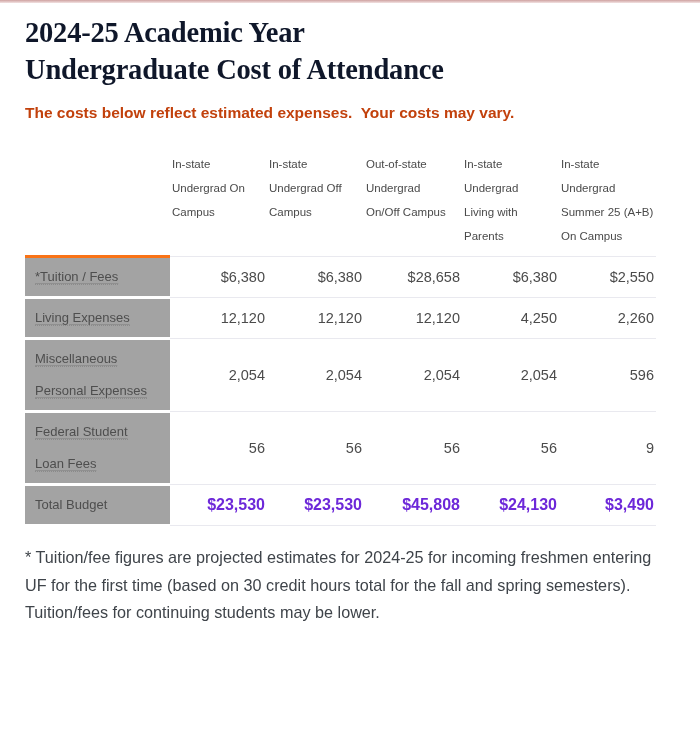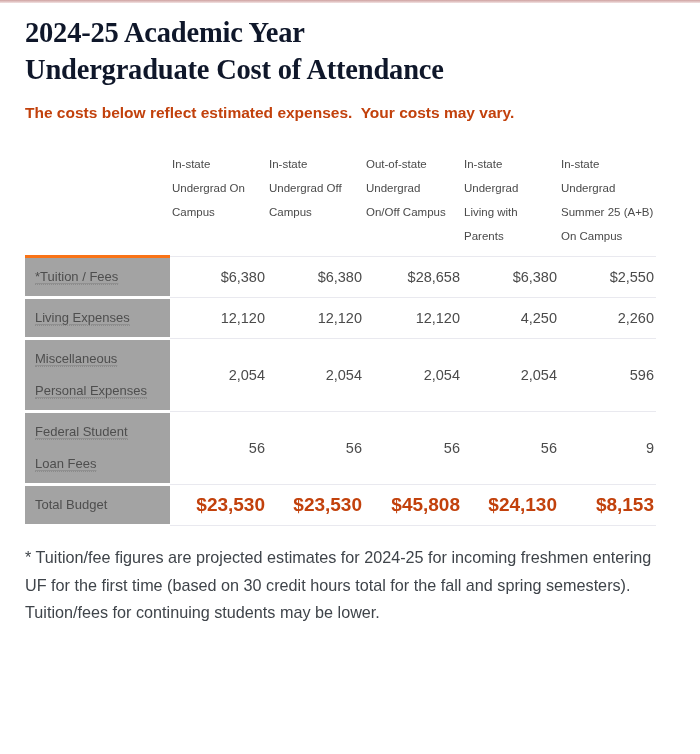--- a/index.html
+++ b/index.html
@@ -71,22 +71,22 @@
   }
   table.coa-table tbody td.cost-cell {
     text-align: right;
     font-size: 14.5px;
     color: #4b4b4b;
     vertical-align: middle;
     padding: 6px 2px;
   }
   table.coa-table tbody tr.total-row td.cost-cell {
     font-weight: bold;
-    font-size: 19px;
-    color: #c2410c;
+    font-size: 16px;
+    color: #6d28d9;
   }
   .lbl-link {
     text-decoration: underline;
     text-decoration-color: #8f8f8f;
     text-underline-offset: 2px;
     border-bottom: 1px dotted #8a8a8a;
     cursor: pointer;
   }
   p.footnote {
     margin: 17px 0 0 0;
@@ -161,20 +161,20 @@
           <td class="cost-cell">56</td>
           <td class="cost-cell">56</td>
           <td class="cost-cell">9</td>
         </tr>
         <tr class="total-row">
           <th class="row-label">Total Budget</th>
           <td class="cost-cell">$23,530</td>
           <td class="cost-cell">$23,530</td>
           <td class="cost-cell">$45,808</td>
           <td class="cost-cell">$24,130</td>
-          <td class="cost-cell">$8,153</td>
+          <td class="cost-cell">$3,490</td>
         </tr>
       </tbody>
   </table>
 
   <p class="footnote">* Tuition/fee figures are projected estimates for 2024-25 for incoming freshmen entering UF for the first time (based on 30 credit hours total for the fall and spring semesters). Tuition/fees for continuing students may be lower.</p>
 
 </div>
 
 </body></html>

